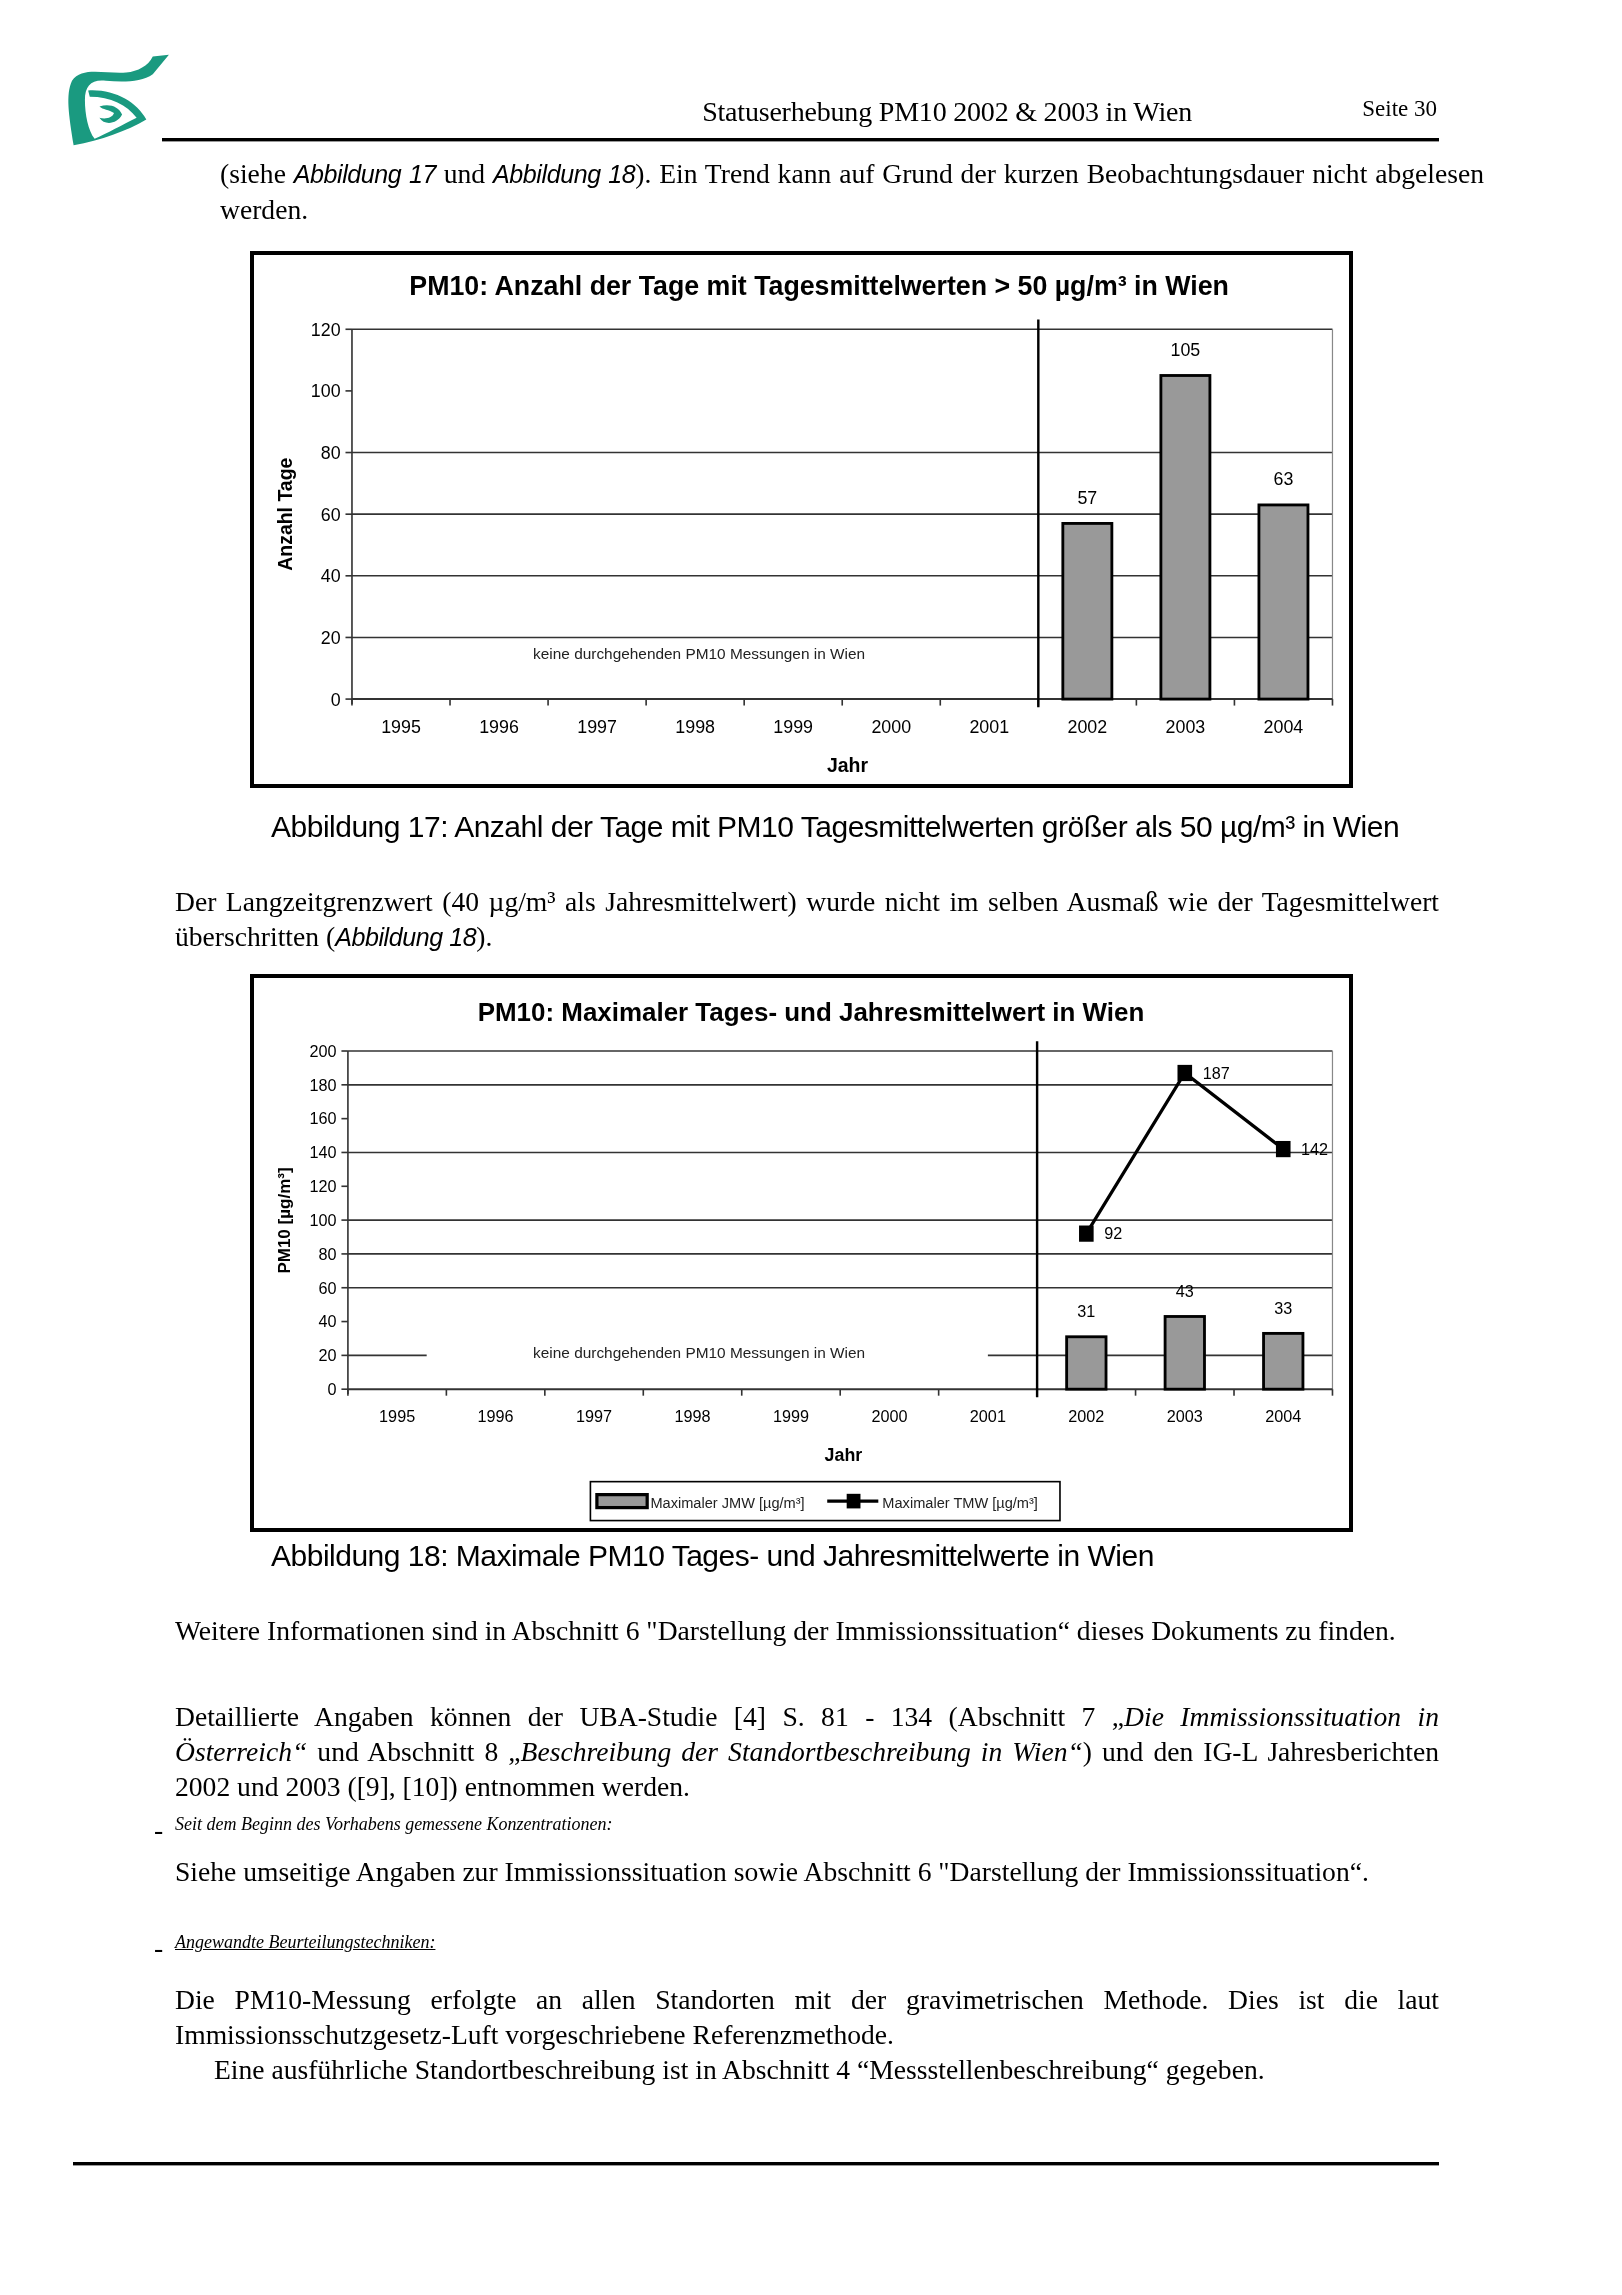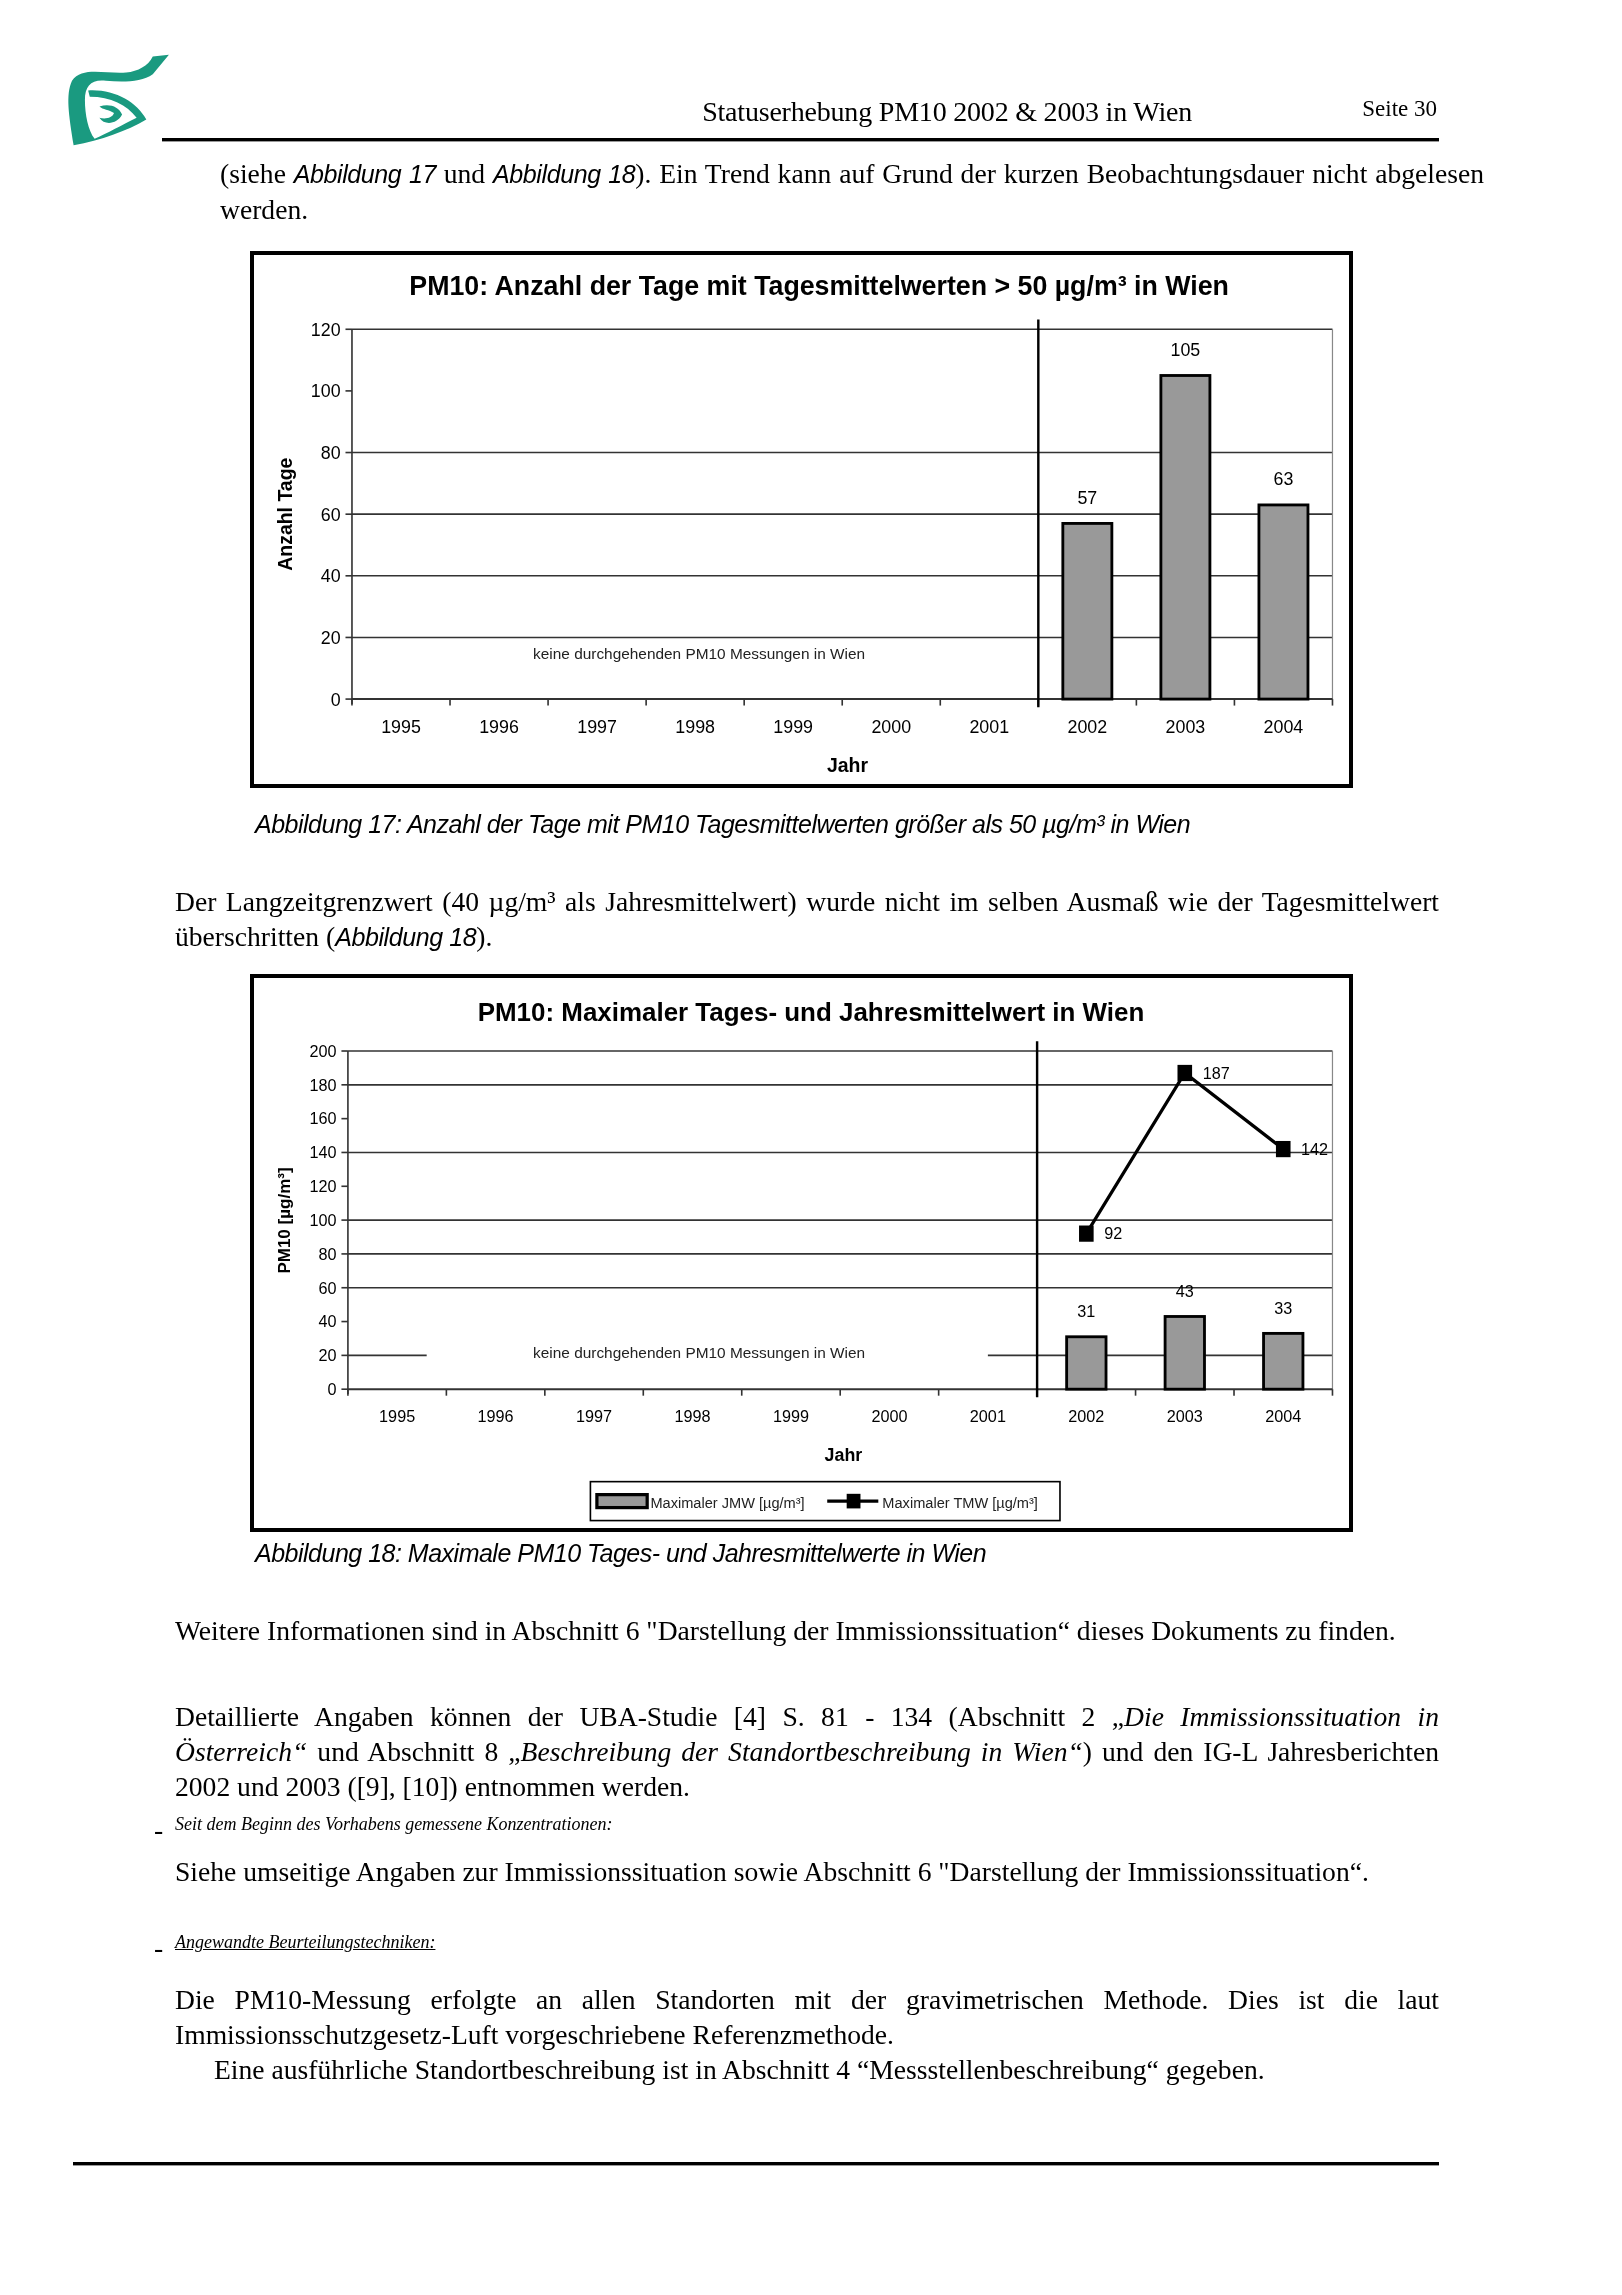--- a/index.html
+++ b/index.html
@@ -6,21 +6,21 @@
   body { width:1622px; height:2295px; position:relative; overflow:hidden; font-family:"Liberation Serif", serif; color:#000; }
   .abs { position:absolute; }
   .logo { left:57px; top:50px; width:114px; height:105px; }
   .hdr-title { left:162px; width:1030px; top:96px; font-size:28px; text-align:right; letter-spacing:-0.2px; }
   .hdr-page { right:185px; top:96px; font-size:23px; }
   .hdr-rule { left:162px; width:1277px; top:138px; height:3.2px; background:#000; border-bottom:0.8px solid #999; }
   .ftr-rule { left:73px; width:1366px; top:2162px; height:3.2px; background:#000; border-bottom:0.8px solid #999; }
   .body-text { left:175px; width:1264px; font-size:27.6px; line-height:35px; text-align:justify; }
   .body-text i, .it { font-style:italic; }
   .ital-sans { font-family:"Liberation Sans", sans-serif; font-style:italic; font-size:25px; letter-spacing:-0.4px; }
-  .caption { left:255px; font-family:"Liberation Sans", sans-serif; font-style:italic; font-size:25px; letter-spacing:-0.5px; }
+  .caption { left:271px; font-family:"Liberation Sans", sans-serif; font-size:30px; letter-spacing:-0.5px; }
   .bullet-dash { left:154px; font-size:27.6px; }
   .bullet-text { left:175px; font-size:18px; font-style:italic; }
   .chart-box { position:absolute; border:4px solid #000; background:#fff; box-sizing:border-box; }
   svg text { font-family:"Liberation Sans", sans-serif; }
 </style>
 </head>
 <body>
 
 <svg class="abs logo" viewBox="0 0 140 130">
   <path d="M20 118 C14 80 10 55 18 38 C30 20 60 30 85 28 C100 26 112 20 118 8 L138 6 L118 30 C104 40 80 40 60 38 C42 36 34 44 34 62 C34 80 38 100 46 110 C60 104 82 92 98 84 C86 68 66 58 40 58 L38 50 C70 48 98 64 110 86 C86 100 54 112 20 118 Z" fill="#1a9a80"></path>
@@ -198,21 +198,21 @@
     <rect x="1044" y="642" width="17" height="18" fill="#000"></rect>
     <text x="1088" y="659" font-size="18" fill="#222">Maximaler TMW [µg/m³]</text>
   </g>
 </svg>
 
 <div class="abs caption" style="top:1539px;">Abbildung 18: Maximale PM10 Tages- und Jahresmittelwerte in Wien</div>
 
 <div class="abs body-text" style="top:1613px;">Weitere Informationen sind in Abschnitt 6 "Darstellung der Immissionssituation“ dieses Dokuments zu finden.</div>
 
 <div class="abs body-text" style="top:1699px;">
-  <span>Detaillierte Angaben können der UBA-Studie [4] S. 81 - 134 (Abschnitt 2 „</span><i>Die Immissionssituation in Österreich“</i><span> und Abschnitt 8 „</span><i>Beschreibung der Standortbeschreibung in Wien“</i><span>) und den IG-L Jahres­berichten 2002  und 2003 ([9], [10]) entnommen werden.</span>
+  <span>Detaillierte Angaben können der UBA-Studie [4] S. 81 - 134 (Abschnitt 7 „</span><i>Die Immissionssituation in Österreich“</i><span> und Abschnitt 8 „</span><i>Beschreibung der Standortbeschreibung in Wien“</i><span>) und den IG-L Jahres­berichten 2002  und 2003 ([9], [10]) entnommen werden.</span>
 </div>
 
 <div class="abs bullet-dash" style="top:1814px;">-</div>
 <div class="abs bullet-text" style="top:1814px;">Seit dem Beginn des Vorhabens gemessene Konzentrationen:</div>
 
 <div class="abs body-text" style="top:1854px;">Siehe umseitige Angaben zur Immissionssituation sowie Abschnitt 6 "Darstellung der Immissionssituation“.</div>
 
 <div class="abs bullet-dash" style="top:1932px;">-</div>
 <div class="abs bullet-text" style="top:1932px;text-decoration:underline;">Angewandte Beurteilungstechniken:</div>
 

